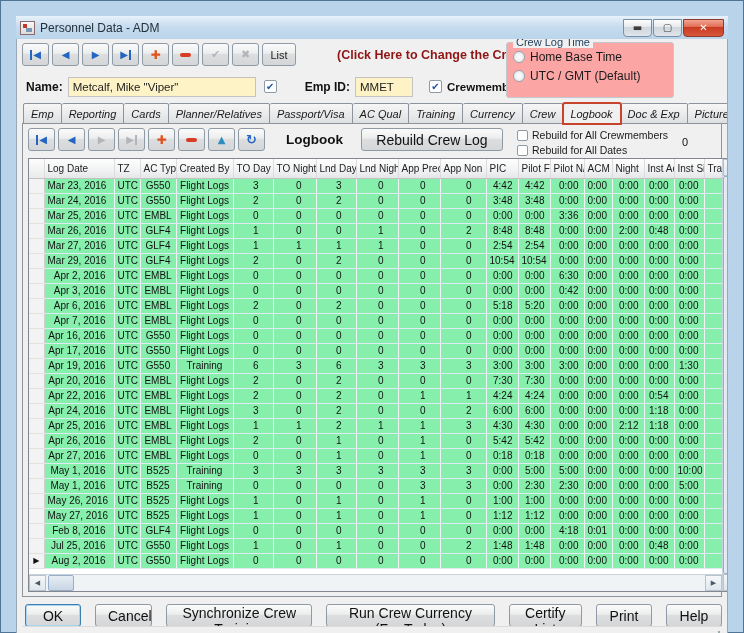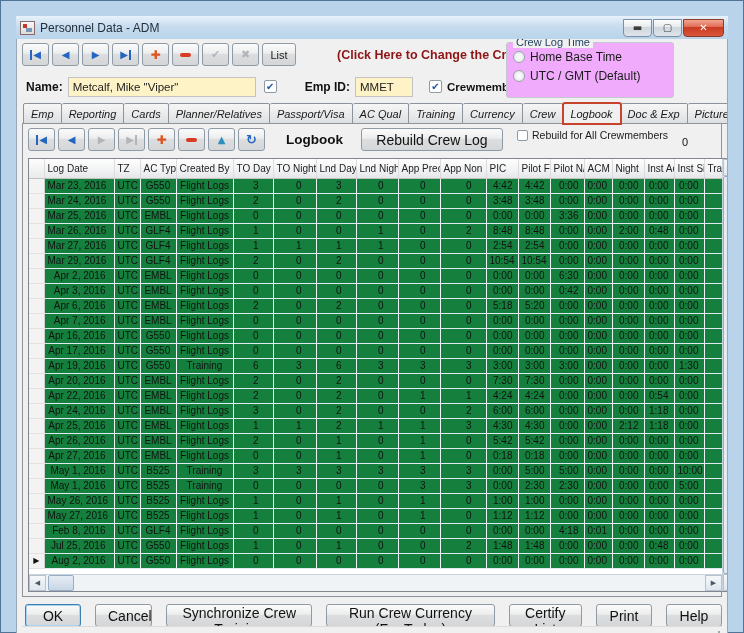--- a/index.html
+++ b/index.html
@@ -42,21 +42,21 @@
   .glyph.check { color:#a9adb1; font-size:11px; }
   .glyph.cross { color:#a9adb1; font-size:11px; }
   .glyph.up    { color:#2e8fbe; font-size:10px; }
   .glyph.refresh { color:#2365c0; font-size:13px; font-weight:bold; }
   .glyph.disabled { color:#b2b6ba !important; }
   .dash { width:11px; height:4px; background:#d93b25; border-radius:2px; display:inline-block; }
 
   .crew-id-link { font-size:12.5px; font-weight:bold; color:#8f1414; margin:5px 0 0 38px; white-space:nowrap; }
 
   .grpbox { position:absolute; left:489px; top:3px; width:168px; height:56px;
-            border:1px solid #c2c8cd; border-radius:3px; background:#f0abfc; padding:2px 6px 0 6px; }
+            border:1px solid #c2c8cd; border-radius:3px; background:#fca5a5; padding:2px 6px 0 6px; }
   .grpbox .legend { position:absolute; top:-7px; left:6px; background:#f0f0f0; padding:0 3px; font-size:11px; color:#1d3d5c; }
   .radio-row { display:flex; align-items:center; margin-top:5px; }
   .radio { width:12px; height:12px; border-radius:50%; border:1px solid #9aa3ab;
            background:radial-gradient(#ffffff,#dfe4e8); margin-right:5px; flex:none; }
   .radio-label { font-size:12px; color:#1a1a1a; white-space:nowrap; }
 
   
   .namerow { display:flex; align-items:center; margin:10px 0 6px 4px; height:21px; }
   .lbl { font-size:12px; font-weight:bold; color:#111; margin-right:5px; white-space:nowrap; }
   .field { height:20px; border:1px solid #c3c3c3; background:#fdf3c6; font-size:11.5px;
@@ -84,21 +84,21 @@
   .btn { height:23px; border:1px solid #8e9aa5; border-radius:3px; padding:0 12px;
          background:linear-gradient(#fbfbfb,#eceded 45%,#dcdee0 46%,#d4d6d8);
          font-size:14px; color:#111; font-family:"Liberation Sans",sans-serif; cursor:default; }
   .rebuild-btn { width:142px; margin-top:0; }
   .rebuild-checks { margin-left:14px; font-size:10.5px; color:#1a1a1a; }
   .rc-row { display:flex; align-items:center; height:14px; margin-bottom:1px; }
   .rc-row .checkbox { width:11px; height:11px; margin-right:4px; }
   .rebuild-counter { font-size:11px; color:#111; margin:8px 0 0 14px; }
 
   
-  .grid-outer { border:1px solid #828790; background:#15803d; width:712px; height:434px; display:flex; }
+  .grid-outer { border:1px solid #828790; background:#86efac; width:712px; height:434px; display:flex; }
   .grid-main { width:693px; display:flex; flex-direction:column; }
   table { border-collapse:collapse; table-layout:fixed; width:693px; }
   thead th { height:19px; background:linear-gradient(#fdfdfd,#f1f2f3 60%,#e5e6e8);
              border-right:1px solid #dcdcdc; border-bottom:1px solid #c2c2c2;
              font-size:10px; font-weight:normal; color:#222; text-align:left;
              padding:0 3px; white-space:nowrap; overflow:hidden; }
   thead th.selcol { background:linear-gradient(#fdfdfd,#e9eaeb); }
   tbody td { height:15px; font-size:10px; color:#111; border-bottom:1px solid #dfeaf3;
              border-right:1px solid #eef3f8; padding:0 3px; white-space:nowrap; overflow:hidden; }
   td.selcol { background:#f3f3f3; border-right:1px solid #cfcfcf; border-bottom:1px solid #e2e2e2;
@@ -258,20 +258,24 @@
             <div class="tbtn">
               <span class="glyph refresh">↻</span>
             </div>
           </div>
         <span class="logbook-title">Logbook</span>
         <button class="btn rebuild-btn">Rebuild Crew Log</button>
         <div class="rebuild-checks">
           <div class="rc-row">
             <span class="checkbox"></span>
             <span>Rebuild for All Crewmembers</span>
+          </div>
+          <div class="rc-row">
+            <span class="checkbox"></span>
+            <span>Rebuild for All Dates</span>
           </div>
         </div>
         <span class="rebuild-counter">0</span>
       </div>
 
       <div class="grid-outer">
         <div class="grid-main">
           <table>
             <colgroup id="grid-cols">
                 <col style="width: 15px;">

